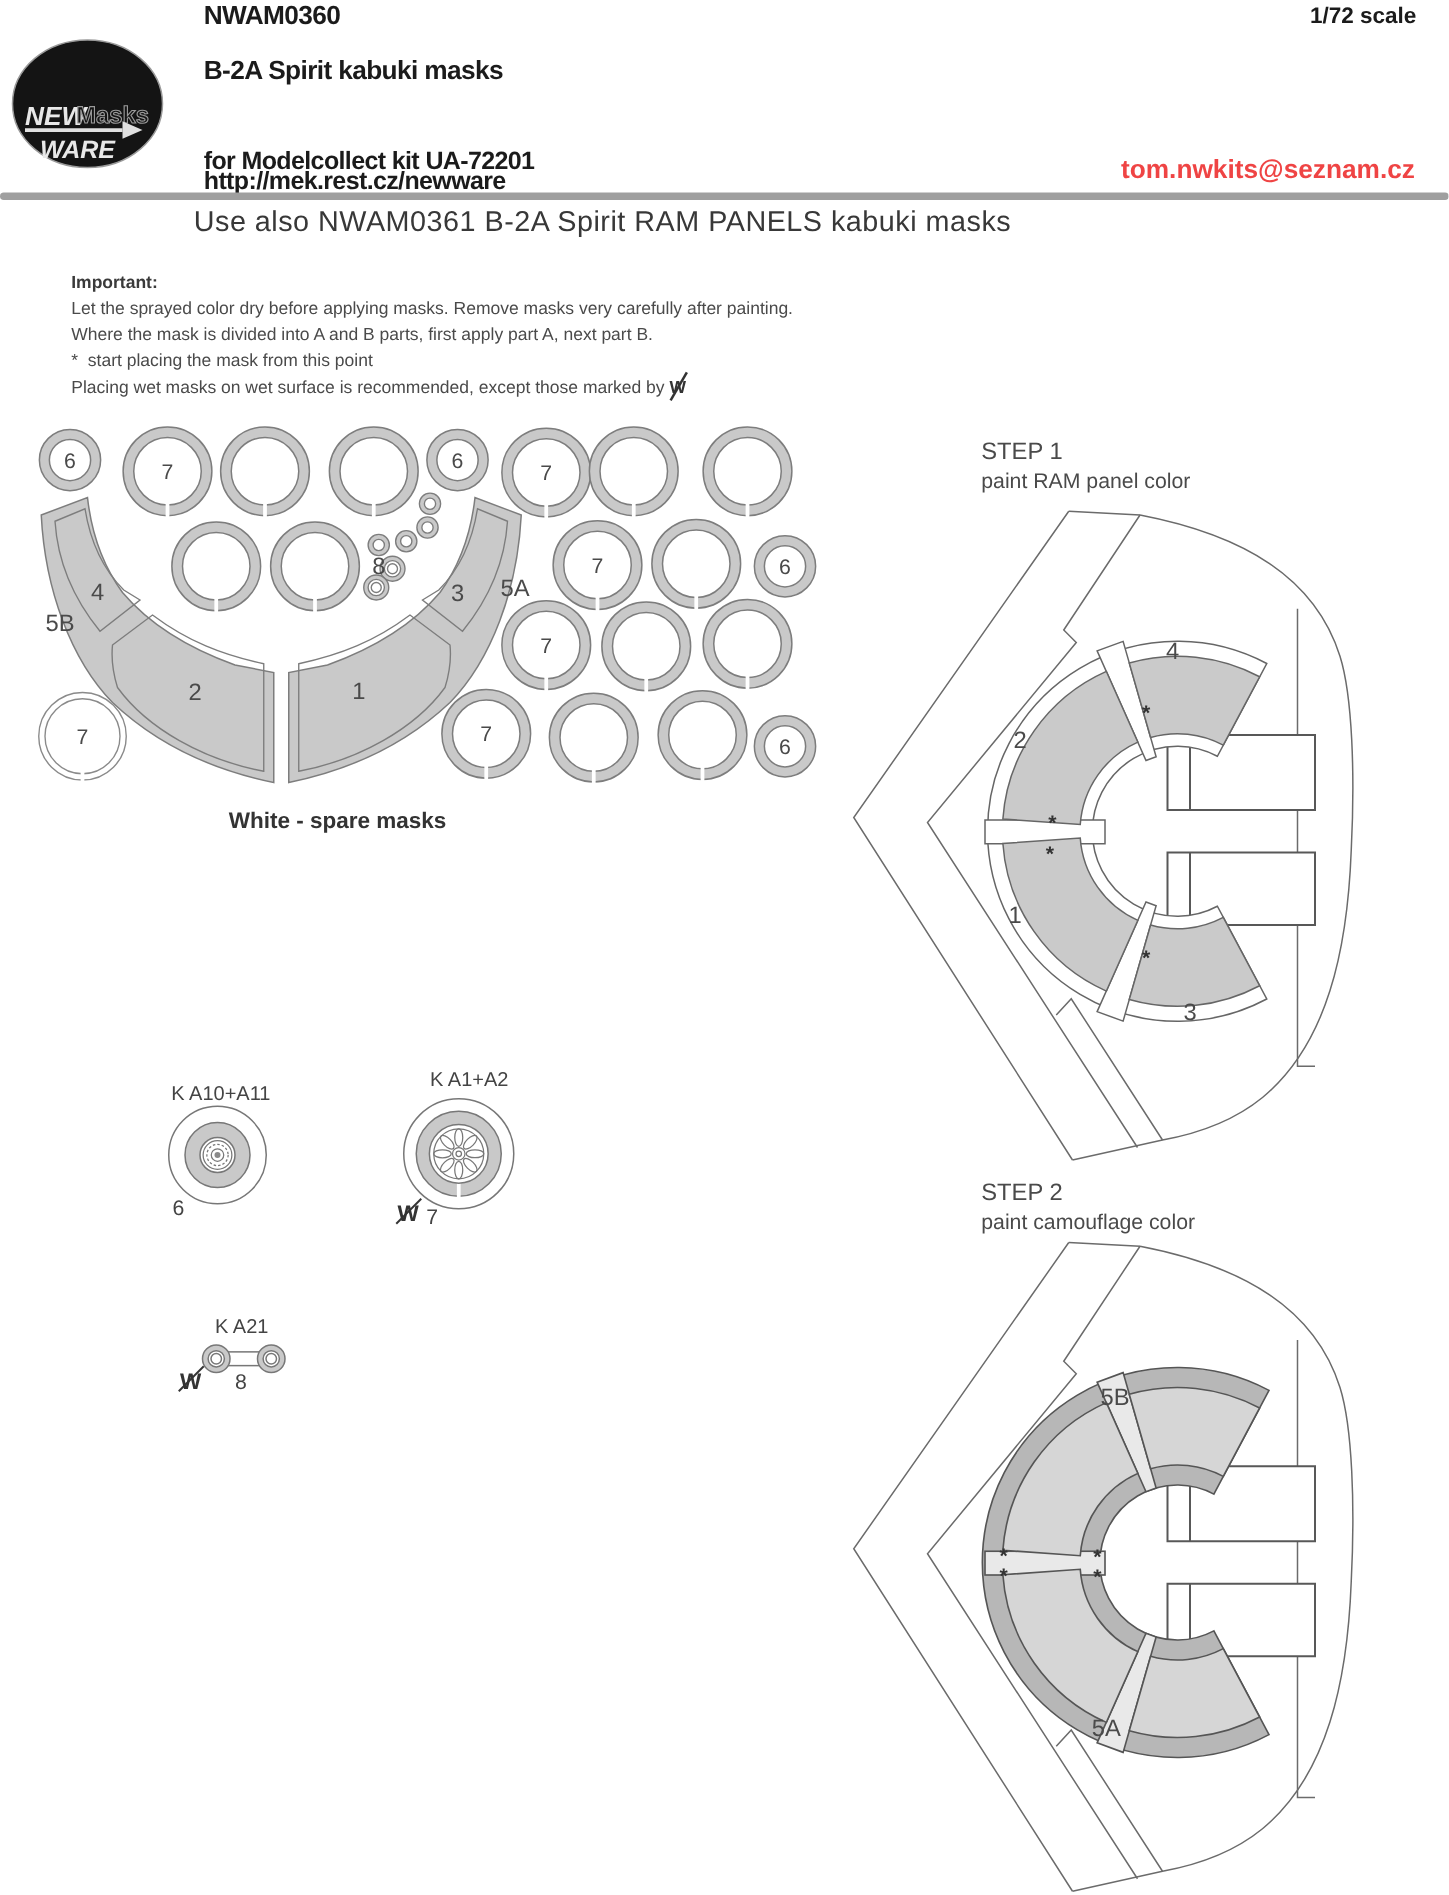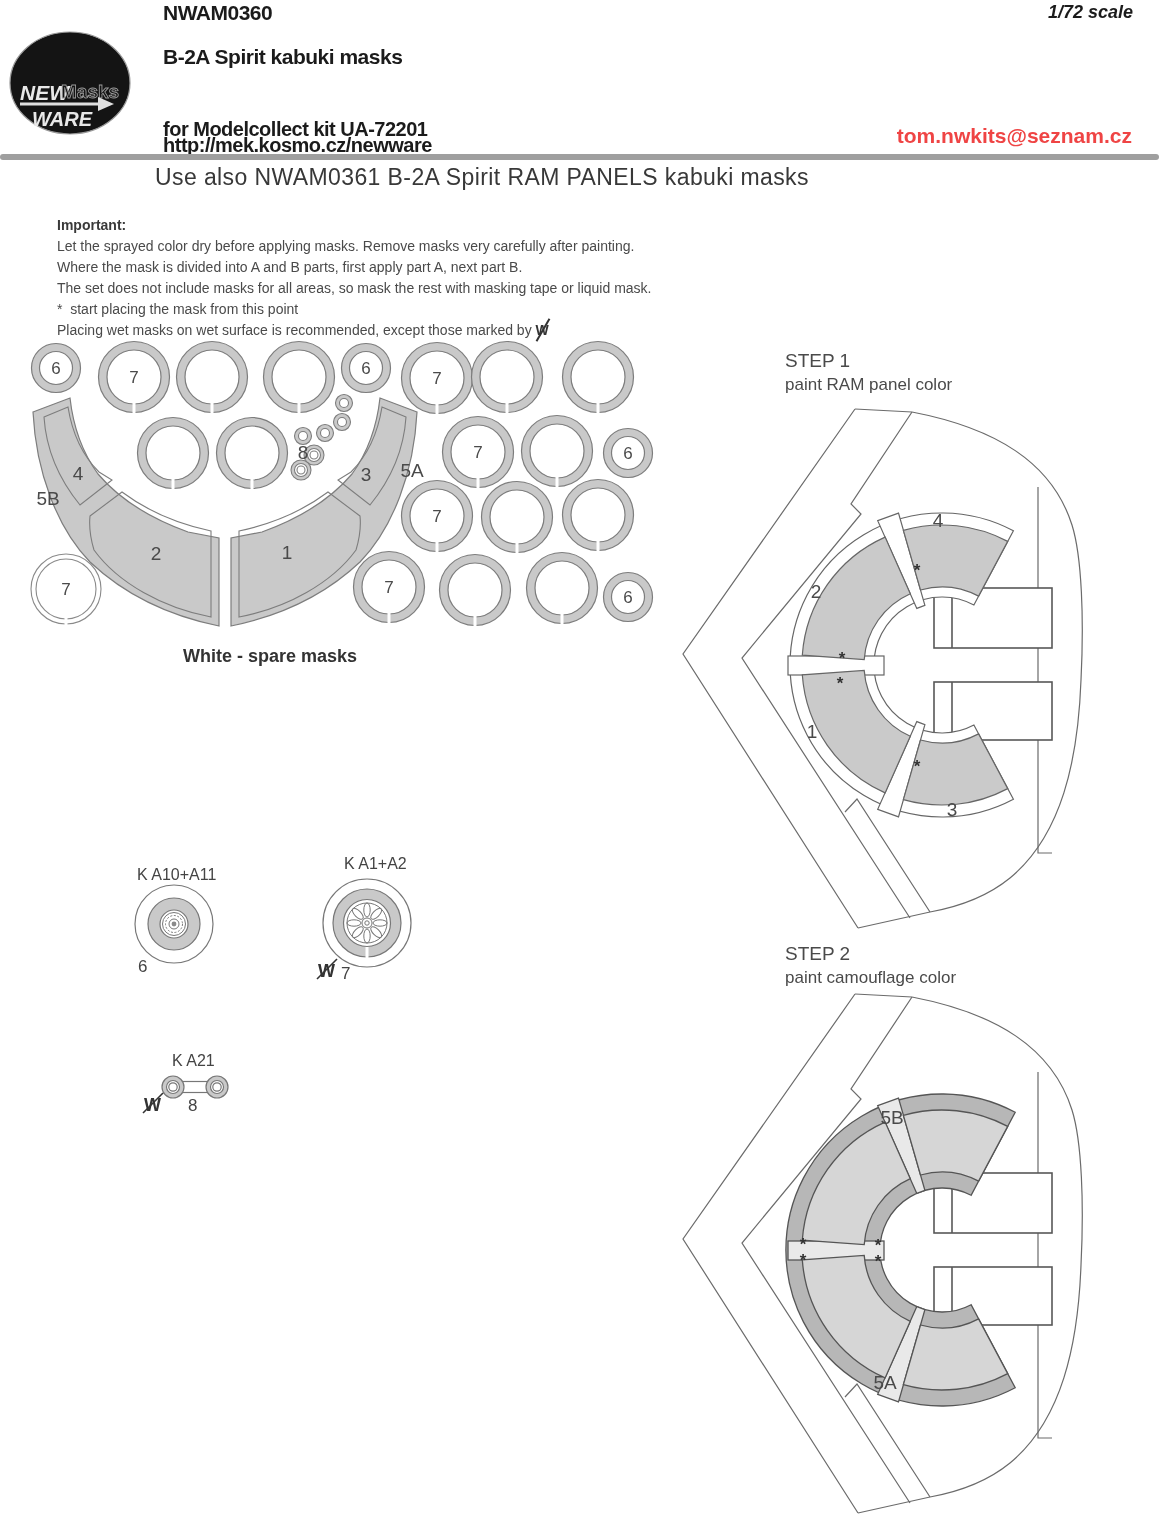--- a/index.html
+++ b/index.html
@@ -3,21 +3,21 @@
 <meta charset="utf-8">
 <style>
   html,body{margin:0;padding:0;background:#fff;}
   .page{position:relative;width:1159px;height:1516px;background:#fff;overflow:hidden;
         font-family:"Liberation Sans",sans-serif;color:#222;}
   .hdr-left{position:absolute;left:163px;font-weight:700;color:#1b1b1b;letter-spacing:-0.5px;}
   .catalog{top:1px;font-size:21px;}
   .title{top:45px;font-size:21px;}
   .subtitle{top:90px;font-size:20px;margin-top:28px;}
   .url{top:134px;font-size:20px;}
-  .scale{position:absolute;top:2px;right:26px;font-weight:700;font-size:18px;color:#1b1b1b;font-style:italic;}
+  .scale{position:absolute;top:2px;right:26px;font-weight:700;font-size:18px;color:#1b1b1b;}
   .email{position:absolute;top:124px;right:27px;font-weight:700;font-size:21px;color:#ef4444;}
   .divider{position:absolute;top:154px;left:0;width:1159px;height:6px;background:#9f9f9f;border-radius:3px;}
   .notice{position:absolute;left:155px;top:164px;font-size:23px;font-weight:400;color:#383838;letter-spacing:.4px;}
   .instructions{position:absolute;left:57px;top:215px;font-size:14px;line-height:21px;color:#4a4a4a;}
   .instructions .head{font-weight:700;color:#3a3a3a;}
   .iline{white-space:pre-wrap;}
   .wstrike{position:relative;display:inline-block;font-weight:700;color:#333;}
   .wstrike i{position:absolute;left:45%;top:-12%;width:1.6px;height:124%;background:#333;transform:rotate(30deg);font-size:0;}
   .logo{position:absolute;left:8px;top:30px;}
   svg{position:absolute;left:0;top:0;}
@@ -37,32 +37,31 @@
         <line x1="12" y1="74" x2="90" y2="74" stroke="#e0e0e0" stroke-width="3"></line>
         <path d="M 90 67 L 106 74 L 90 81 Z" fill="#e0e0e0"></path>
       </g>
       <text x="24" y="96" font-size="20" font-weight="700" font-style="italic" fill="#e8e8e8">WARE</text>
     </svg>
   </div>
 
   <div class="hdr-left catalog">NWAM0360</div>
   <div class="hdr-left title">B-2A Spirit kabuki masks</div>
   <div class="hdr-left subtitle">for Modelcollect kit UA-72201</div>
-  <div class="hdr-left url">http://mek.kosmo.cz/newware</div>
+  <div class="hdr-left url">http://mek.rest.cz/newware</div>
   <div class="scale">1/72 scale</div>
   <div class="email">tom.nwkits@seznam.cz</div>
   <div class="divider"></div>
 
   <div class="notice">Use also NWAM0361 B-2A Spirit RAM PANELS kabuki masks</div>
 
   <div class="instructions">
     <div class="head">Important:</div>
     <div class="iline">Let the sprayed color dry before applying masks. Remove masks very carefully after painting.</div>
     <div class="iline">Where the mask is divided into A and B parts, first apply part A, next part B.</div>
-    <div class="iline">The set does not include masks for all areas, so mask the rest with masking tape or liquid mask.</div>
     <div class="iline">*  start placing the mask from this point</div>
     <div class="iline"><span>Placing wet masks on wet surface is recommended, except those marked by </span><span class="wstrike"><span>W</span><i></i></span></div>
   </div>
 
   <svg width="1159" height="1516" viewBox="0 0 1159 1516">
     <defs>
       <g id="plane" fill="none" stroke="#6b6b6b" stroke-width="1.2">
         <path d="M 855 409 L 683 654 L 858 928"></path>
         <path d="M 855 409 L 912 412"></path>
         <path d="M 912 412 L 851 504 L 861 514 L 742 658 L 910 918"></path>

